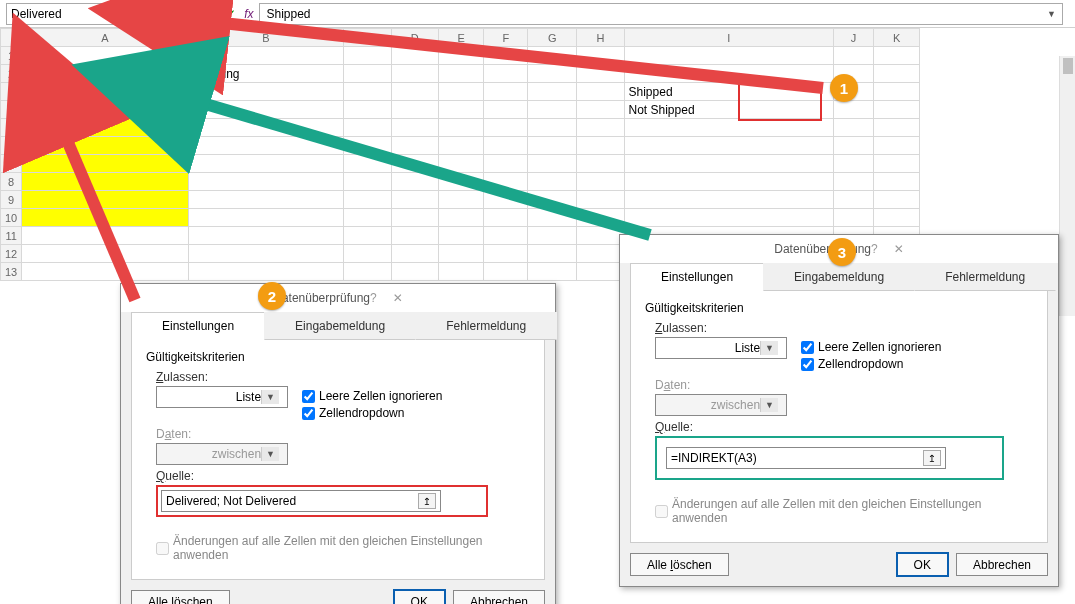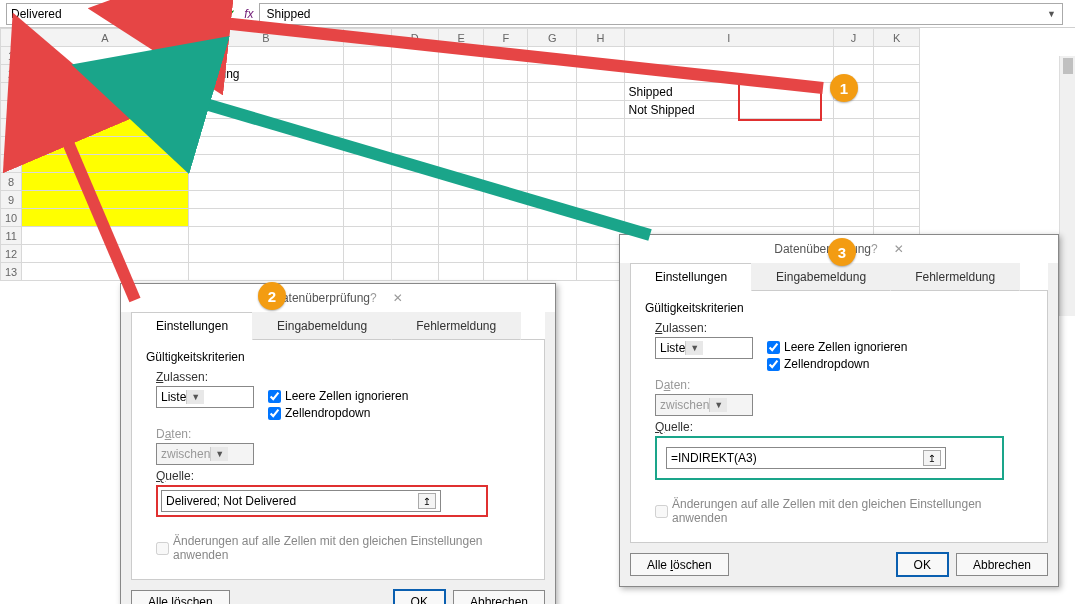--- a/index.html
+++ b/index.html
@@ -21,26 +21,26 @@
 table.grid th{background:#f3f3f3;color:#666;font-weight:normal;text-align:center;height:18px;font-size:11px;}
 table.grid th.rowh{width:20px;text-align:center;}
 td.yellow{background:#ffff00 !important;}
 .redbox{position:absolute;border:2px solid #e03030;pointer-events:none;}
 .badge{position:absolute;width:28px;height:28px;border-radius:50%;background:#f39c12;color:#fff;font-weight:bold;font-size:15px;display:flex;align-items:center;justify-content:center;box-shadow:0 1px 2px rgba(0,0,0,0.3);z-index:30;}
 .arrow{position:absolute;z-index:5;pointer-events:none;}
 .dialog{position:absolute;background:#f0f0f0;border:1px solid #888;box-shadow:2px 2px 6px rgba(0,0,0,0.3);width:430px;}
 .dlg-title{background:#fff;height:28px;display:flex;align-items:center;justify-content:center;padding:0 10px;color:#555;}
 .dlg-title .tbtns{display:flex;gap:16px;color:#999;font-size:13px;}
 .tabs{display:flex;background:#fff;}
-.tab{padding:6px 24px;border:1px solid #ccc;border-bottom:none;background:#fff;font-size:12px;cursor:default;margin-right:-1px;}
+.tab{padding:6px 30px;border:1px solid #ccc;border-bottom:none;background:#fff;font-size:12px;cursor:default;margin-right:-1px;}
 .tab.inactive{background:#f0f0f0;border-color:transparent;border-bottom:1px solid #ccc;color:#333;}
 .dlg-body{background:#fff;border:1px solid #ccc;padding:10px 14px 14px 14px;margin:-1px 10px 0 10px;}
 .fieldlbl{color:#333;margin:4px 0 2px 0;}
 .fieldlbl u{text-decoration:underline;}
-.dd{display:inline-flex;align-items:center;border:1px solid #888;background:#fff;height:22px;width:98px;padding:0 4px;justify-content:flex-start;}
+.dd{display:inline-flex;align-items:center;border:1px solid #888;background:#fff;height:22px;width:132px;padding:0 12px;justify-content:flex-end;}
 .dd.dis{color:#999;background:#f4f4f4;}
 .dd .chev{font-size:9px;color:#555;background:#e8e8e8;border-left:1px solid #ccc;padding:2px 4px;margin-right:-4px;}
 .row{display:flex;gap:14px;align-items:flex-start;}
 .chk{display:flex;align-items:center;gap:4px;margin:3px 0;}
 .chk input{width:13px;height:13px;}
 .src{display:flex;border:1px solid #888;height:22px;width:280px;align-items:center;padding:0 4px;justify-content:space-between;background:#fff;}
 .src .upbtn{border:1px solid #aaa;background:#f4f4f4;width:18px;height:16px;display:flex;align-items:center;justify-content:center;font-size:10px;}
 .btnrow{display:flex;justify-content:space-between;align-items:center;padding:10px;}
 .btn{border:1px solid #888;background:#f8f8f8;height:23px;padding:0 16px;display:flex;align-items:center;cursor:default;}
 .btn.primary{border:1px solid #0a5fb0;outline:1px solid #0a5fb0;}

